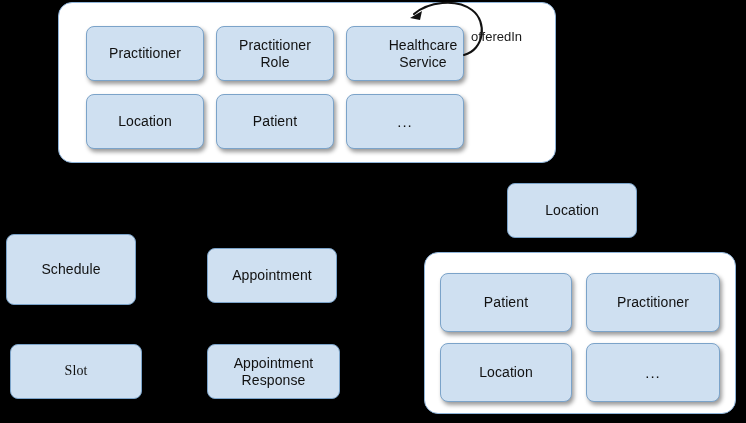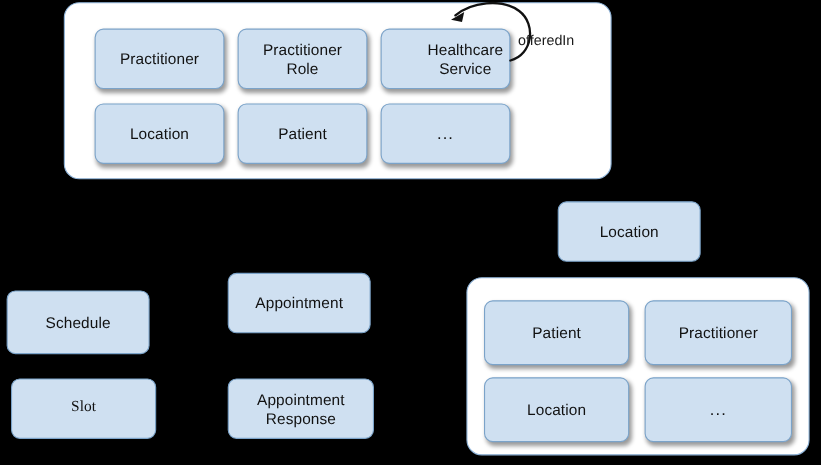--- a/index.html
+++ b/index.html
@@ -126,21 +126,21 @@
   </div>
 
   <div class="res-box" style="left:440px; top:343px; width:132px; height:59px;">
     <span class="lbl">Location</span>
   </div>
 
   <div class="res-box ellipsis" style="left:586px; top:343px; width:134px; height:59px;">
     <span class="lbl">...</span>
   </div>
 
-  <div class="res-box" style="left:6px; top:264px; width:130px; height:58px;">
+  <div class="res-box" style="left:6px; top:234px; width:130px; height:71px;">
     <span class="lbl">Schedule</span>
   </div>
 
   <div class="res-box" style="left:10px; top:344px; width:132px; height:55px;font-family:Liberation Serif, serif;">
     <span class="lbl">Slot</span>
   </div>
 
   <div class="res-box" style="left:207px; top:248px; width:130px; height:55px;">
     <span class="lbl">Appointment</span>
   </div>

